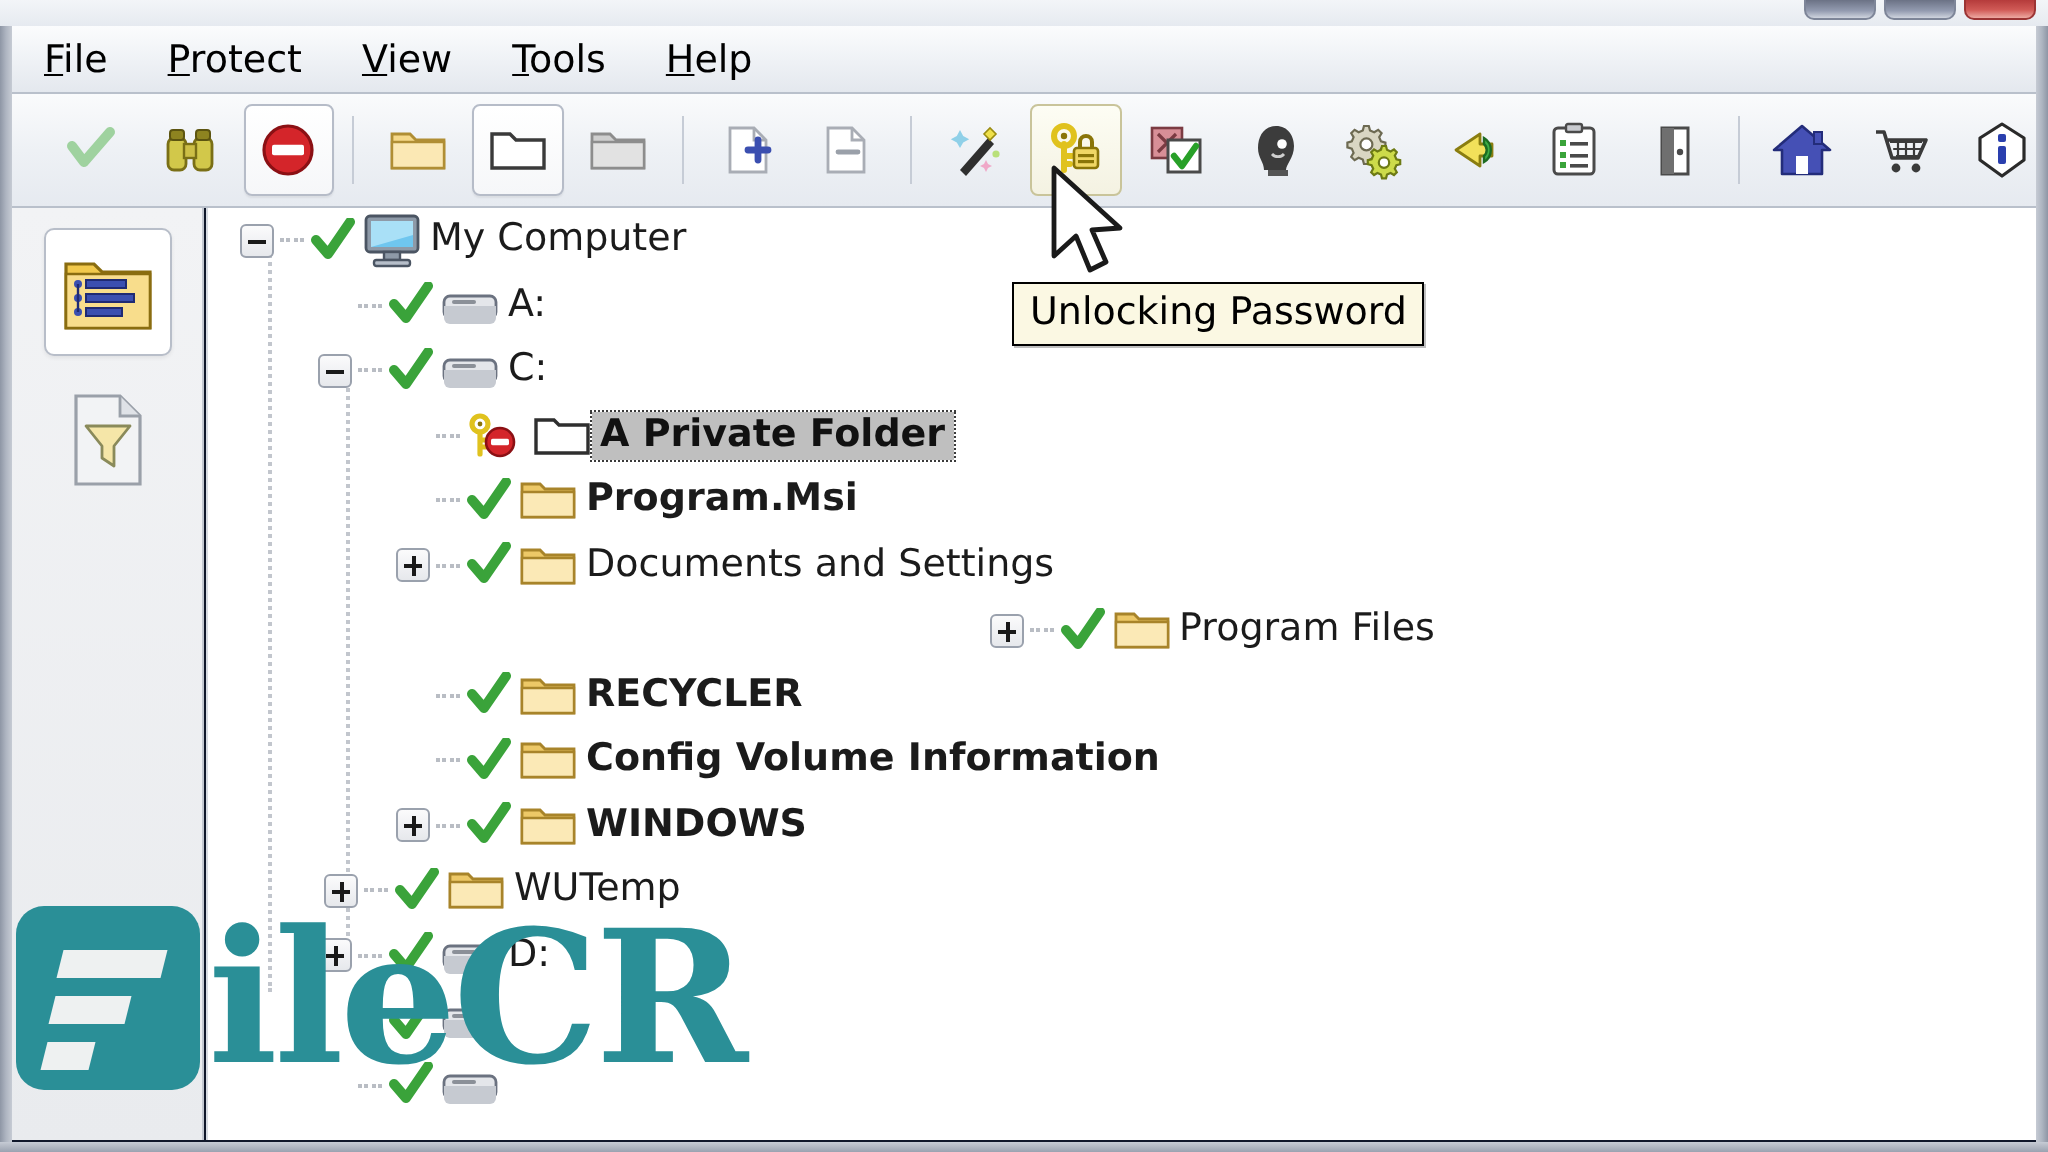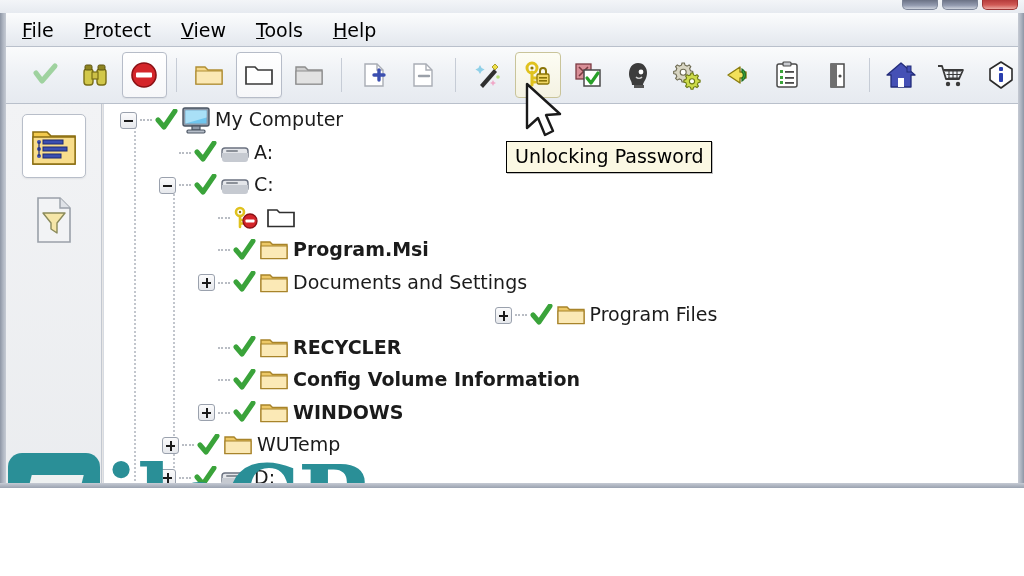--- a/index.html
+++ b/index.html
@@ -4,22 +4,22 @@
 <style>
   * { box-sizing: border-box; margin: 0; padding: 0; }
   html, body {
     width: 1024px; height: 576px;
     overflow: hidden;
     background: #ffffff;
     font-family: "DejaVu Sans", "Liberation Sans", sans-serif;
   }
   #app {
     position: relative;
-    width: 1024px; height: 488px;
-    background: #e5e5e5;
+    width: 1024px; height: 576px;
+    background: #0f172a;
     overflow: hidden;
     text-decoration: underline;
   }
 
   
   .titlebar-sliver {
     position: absolute; top: 0; left: 0; width: 1024px; height: 13px;
     background: linear-gradient(to bottom, #f3f5f8 0%, #e6eaf0 100%);
   }
   .winbtns { position: absolute; top: 0; right: 6px; height: 11px; display: flex; gap: 4px; }
@@ -510,20 +510,21 @@
             <circle cx="7" cy="6" r="4" fill="none" stroke="#e0c21e" stroke-width="2.6"></circle>
             <circle cx="7" cy="6" r="1.2" fill="#8a7508"></circle>
             <path d="M7 10 v11 M7 14 h3.2 M7 17.5 h2.6" stroke="#e0c21e" stroke-width="2.6" stroke-linecap="round"></path>
             <circle cx="17" cy="15" r="7" fill="#d4252a" stroke="#8b1014" stroke-width="1.3"></circle>
             <rect x="12.5" y="13.4" width="9" height="3.2" rx=".8" fill="#ffffff"></rect>
           </svg>
           <div class="ico-gap"></div>
           <svg class="ico" width="30" height="24" viewBox="0 0 30 24">
             <path d="M2 4 h9 l2.5 2.5 h14.5 v14 h-26 z" fill="#ffffff" stroke="#2f2f2f" stroke-width="1.7"></path>
           </svg>
+          <div class="label bold selected">A Private Folder</div>
         </div>
         <div class="tree-row" style="padding-left: 94px;">
           <div class="expander-slot"></div>
           <div class="dotline"></div>
           <svg class="ico" width="23" height="23" viewBox="0 0 23 23">
             <path d="M3 11 L9 18 L20 2" fill="none" stroke="#3aa33a" stroke-width="5" stroke-linecap="round" stroke-linejoin="round"></path>
           </svg>
           <div class="ico-gap"></div>
           <svg class="ico" width="30" height="24" viewBox="0 0 30 24">
             <path d="M2 4 h9 l2.5 2.5 h14.5 v14 h-26 z" fill="#edc867" stroke="#a8842a" stroke-width="1.4"></path>

